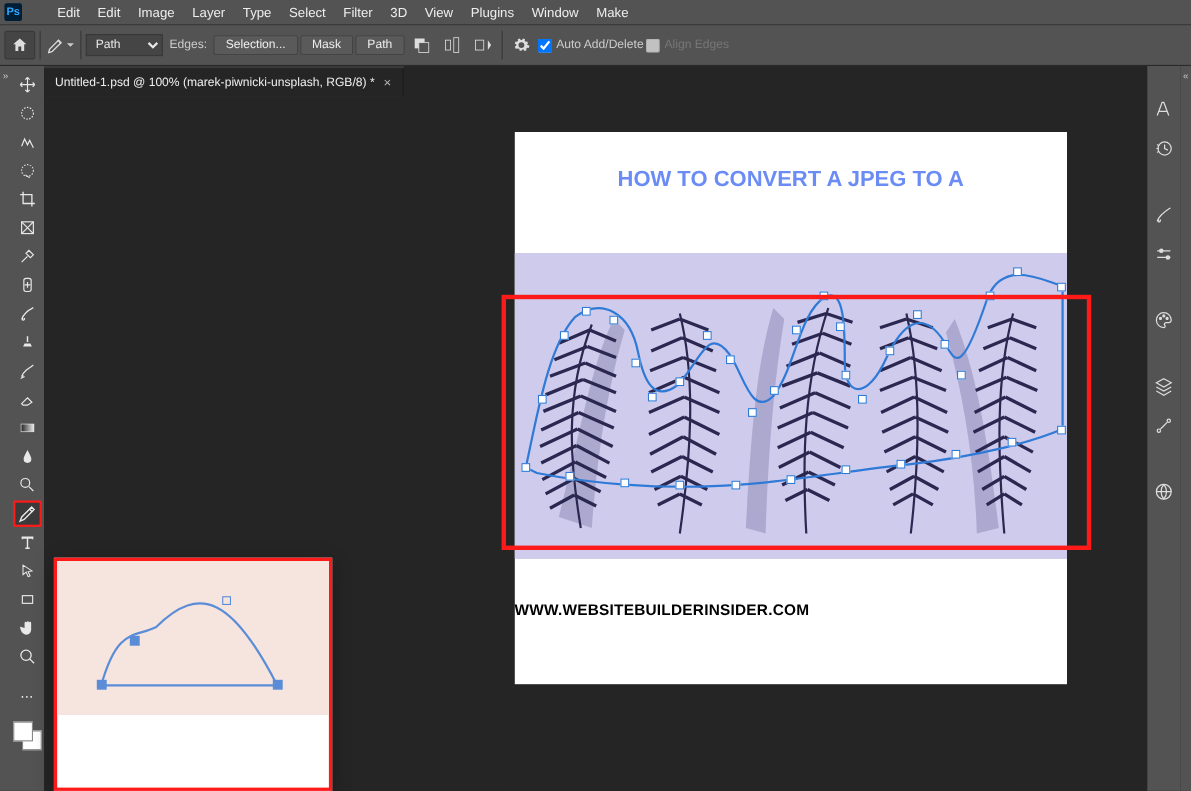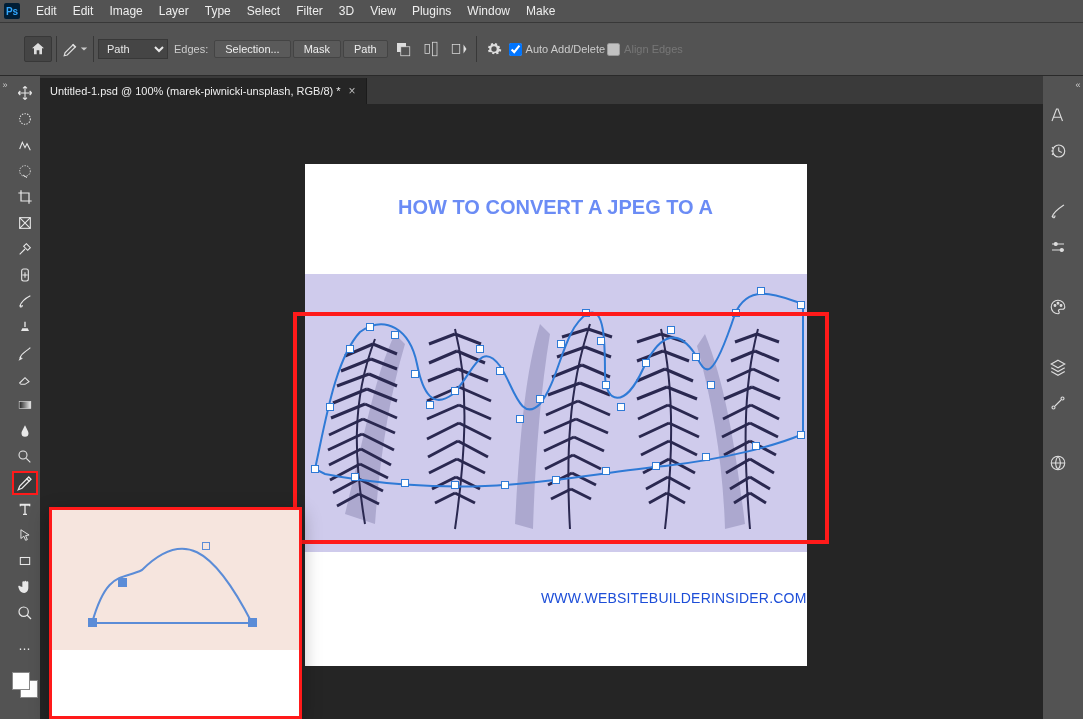--- a/index.html
+++ b/index.html
@@ -22,32 +22,32 @@
     font-size: 12px;
     color: #eee;
   }
   .menubar .ps-logo {
     width: 16px; height: 16px;
     background: #001e36;
     color: #31a8ff;
     font-size: 10px;
     font-weight: bold;
     display: flex; align-items: center; justify-content: center;
-    margin-right: 8px;
+    margin-right: 24px;
     border-radius: 2px;
   }
   .menubar .menu-item { padding: 0 8px; cursor: default; }
   .optbar {
-    height: 54px;
+    height: 38px;
     background: #535353;
     border-top: 1px solid #383838;
     border-bottom: 1px solid #2a2a2a;
     display: flex;
     align-items: center;
-    padding: 0 24px;
+    padding: 0 4px;
     gap: 2px;
     font-size: 11px;
   }
   .optbar .home-btn {
     width: 28px; height: 26px;
     background: #454545;
     border: 1px solid #383838;
     border-radius: 2px;
     display: flex; align-items:center; justify-content:center;
   }
@@ -109,21 +109,21 @@
   .tool.red-highlight { outline: 2px solid #ff1a1a; outline-offset: -1px; z-index: 5;}
   .swatches {
     margin-top: 8px;
     width: 26px; height: 26px; position:relative;
   }
   .swatch-fg { position:absolute; top:0; left:0; width:18px; height:18px; background:#fff; border:1px solid #888;}
   .swatch-bg { position:absolute; bottom:0; right:0; width:18px; height:18px; background:#fff; border:1px solid #888;}
   .center {
     flex:1;
     background:#252525;
-    display:flex; flex-direction:column;
+    display:flex; flex-direction:row;
   }
   .tabbar {
     height: 28px;
     background: #3a3a3a;
     display:flex; align-items:flex-end;
   }
   .doc-tab {
     background:#252525;
     color:#eee;
     font-size:11px;
@@ -161,23 +161,23 @@
   .ferns svg { width:100%; height:100%; }
   .path-overlay { position:absolute; inset:0; pointer-events:none; }
   .anchor { position:absolute; width:8px; height:8px; border:1.5px solid #2f7ad6; background:#fff; transform:translate(-50%,-50%); }
   .redbox {
     position:absolute;
     border: 4px solid #ff1a1a;
     box-sizing: border-box;
   }
   .canvas .footer-url {
     position:absolute; bottom:60px; left:0; right:0;
-    text-align:right;
-    color:#1d4ed8;
-    font-weight:400;
+    text-align:left;
+    color:#000000;
+    font-weight:700;
     font-size:14px;
     letter-spacing:0.2px;
   }
   .rightbar {
     width: 30px;
     background:#535353;
     display:flex; flex-direction:column; align-items:center;
     padding-top: 28px;
     gap: 14px;
   }

